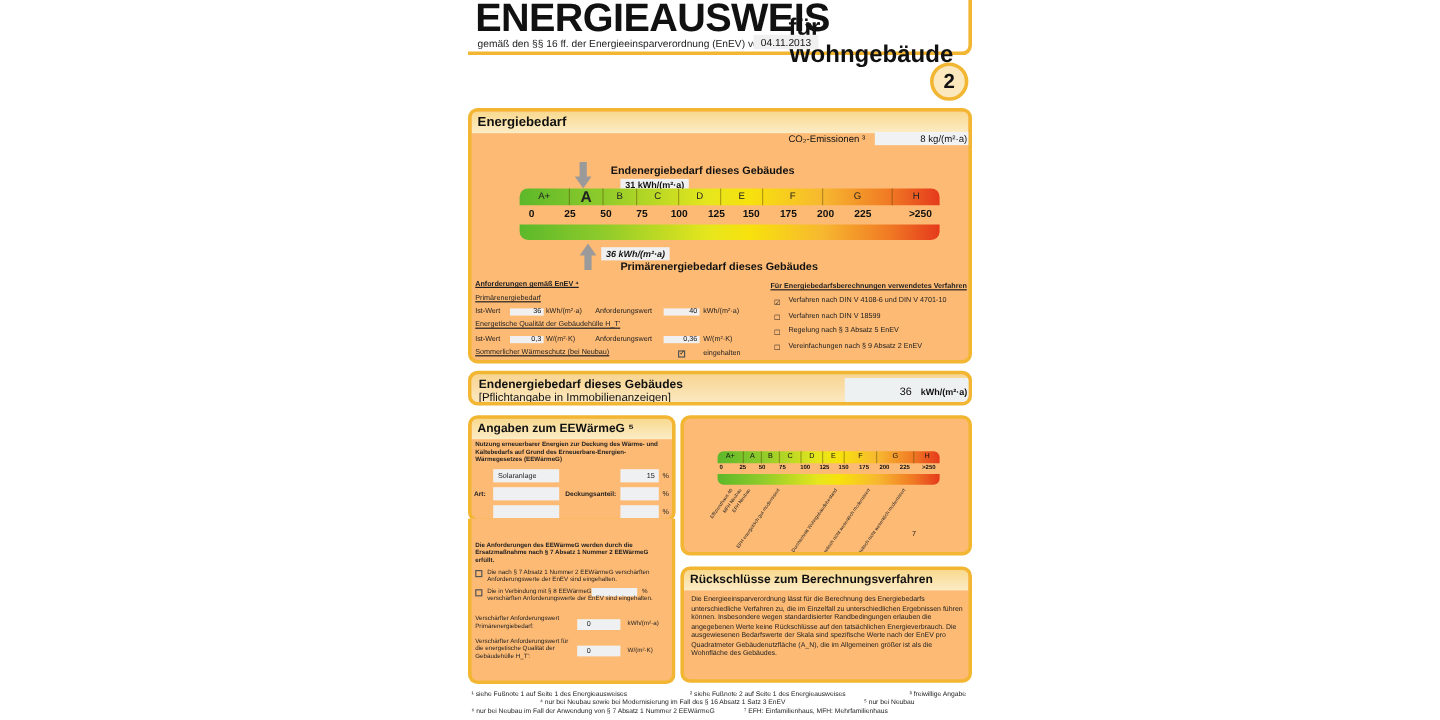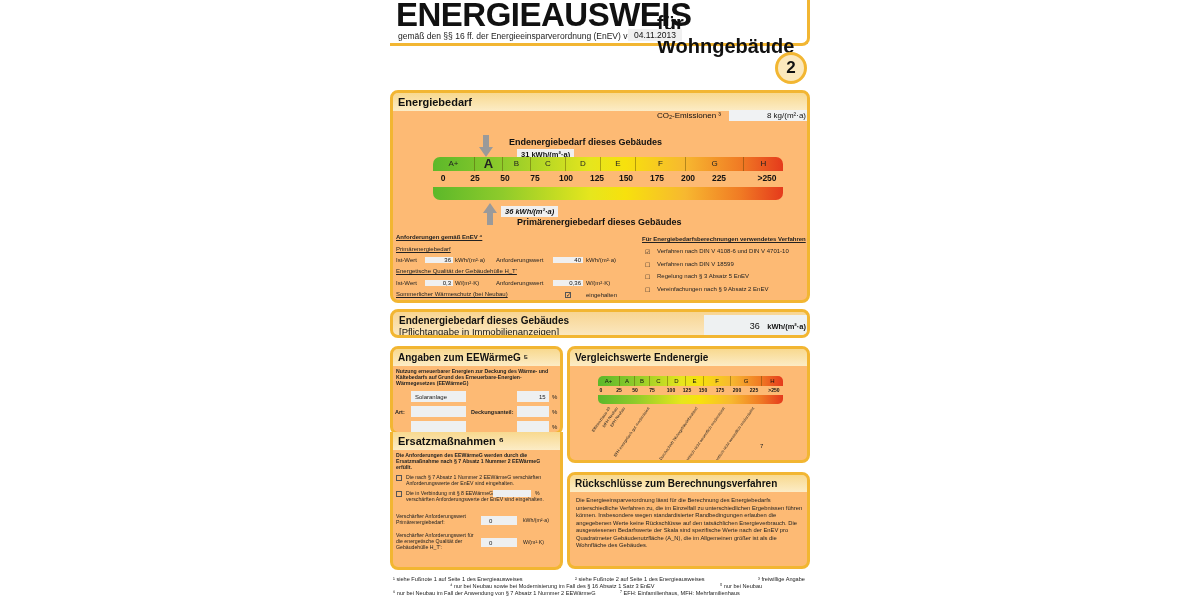--- a/index.html
+++ b/index.html
@@ -201,41 +201,39 @@
     <div class="fill" style="left:18px; top:57px; width:55px; height:11px;"></div>
     <div class="small" style="left:78px; top:60px; font-size:5.5px; font-weight:bold;">Deckungsanteil:</div>
     <div class="fill" style="left:124px; top:57px; width:32px; height:11px;"></div>
     <div class="small" style="left:159px; top:60px; font-size:6px;">%</div>
     <div class="fill" style="left:18px; top:72px; width:55px; height:11px;"></div>
     <div class="fill" style="left:124px; top:72px; width:32px; height:11px;"></div>
     <div class="small" style="left:159px; top:75px; font-size:6px;">%</div>
   </div>
 
   <div class="box ers">
-    <div class="box-head">Ersatzmaßnahmen ⁶</div>
     <div class="small" style="left:3px; top:21px; width:160px; font-weight:bold;">Die Anforderungen des EEWärmeG werden durch die Ersatzmaßnahme nach § 7 Absatz 1 Nummer 2 EEWärmeG erfüllt.</div>
     <div class="small" style="left:3px; top:43px;"><span class="cb"></span></div>
     <div class="small" style="left:13px; top:43px; width:150px;">Die nach § 7 Absatz 1 Nummer 2 EEWärmeG verschärften Anforderungswerte der EnEV sind eingehalten.</div>
     <div class="small" style="left:3px; top:59px;"><span class="cb"></span></div>
     <div class="small" style="left:13px; top:59px;">Die in Verbindung mit § 8 EEWärmeG um</div>
     <div class="fill" style="left:100px; top:58px; width:38px; height:7px;"></div>
     <div class="small" style="left:142px; top:59px;">%</div>
     <div class="small" style="left:13px; top:65px; width:150px;">verschärften Anforderungswerte der EnEV sind eingehalten.</div>
     <div class="small" style="left:3px; top:82px; width:80px;">Verschärfter Anforderungswert Primärenergiebedarf:</div>
     <div class="fill" style="left:88px; top:84px; width:36px; height:9px;"></div>
     <div class="small" style="left:96px; top:86px; font-size:6px;">0</div>
     <div class="small" style="left:130px; top:86px;">kWh/(m²·a)</div>
     <div class="small" style="left:3px; top:101px; width:80px;">Verschärfter Anforderungswert für die energetische Qualität der Gebäudehülle H_T':</div>
     <div class="fill" style="left:88px; top:106px; width:36px; height:9px;"></div>
     <div class="small" style="left:96px; top:108px; font-size:6px;">0</div>
     <div class="small" style="left:130px; top:108px;">W/(m²·K)</div>
   </div>
 
   <div class="box vgl">
-    <div class="box-head">Vergleichswerte Endenergie</div>
     <div class="mini-scale">
       <div class="mini-top">
         <span style="width:22px">A+</span>
         <span style="width:15px">A</span>
         <span style="width:15px">B</span>
         <span style="width:18px">C</span>
         <span style="width:18px">D</span>
         <span style="width:18px">E</span>
         <span style="width:27px">F</span>
         <span style="width:31px">G</span>

